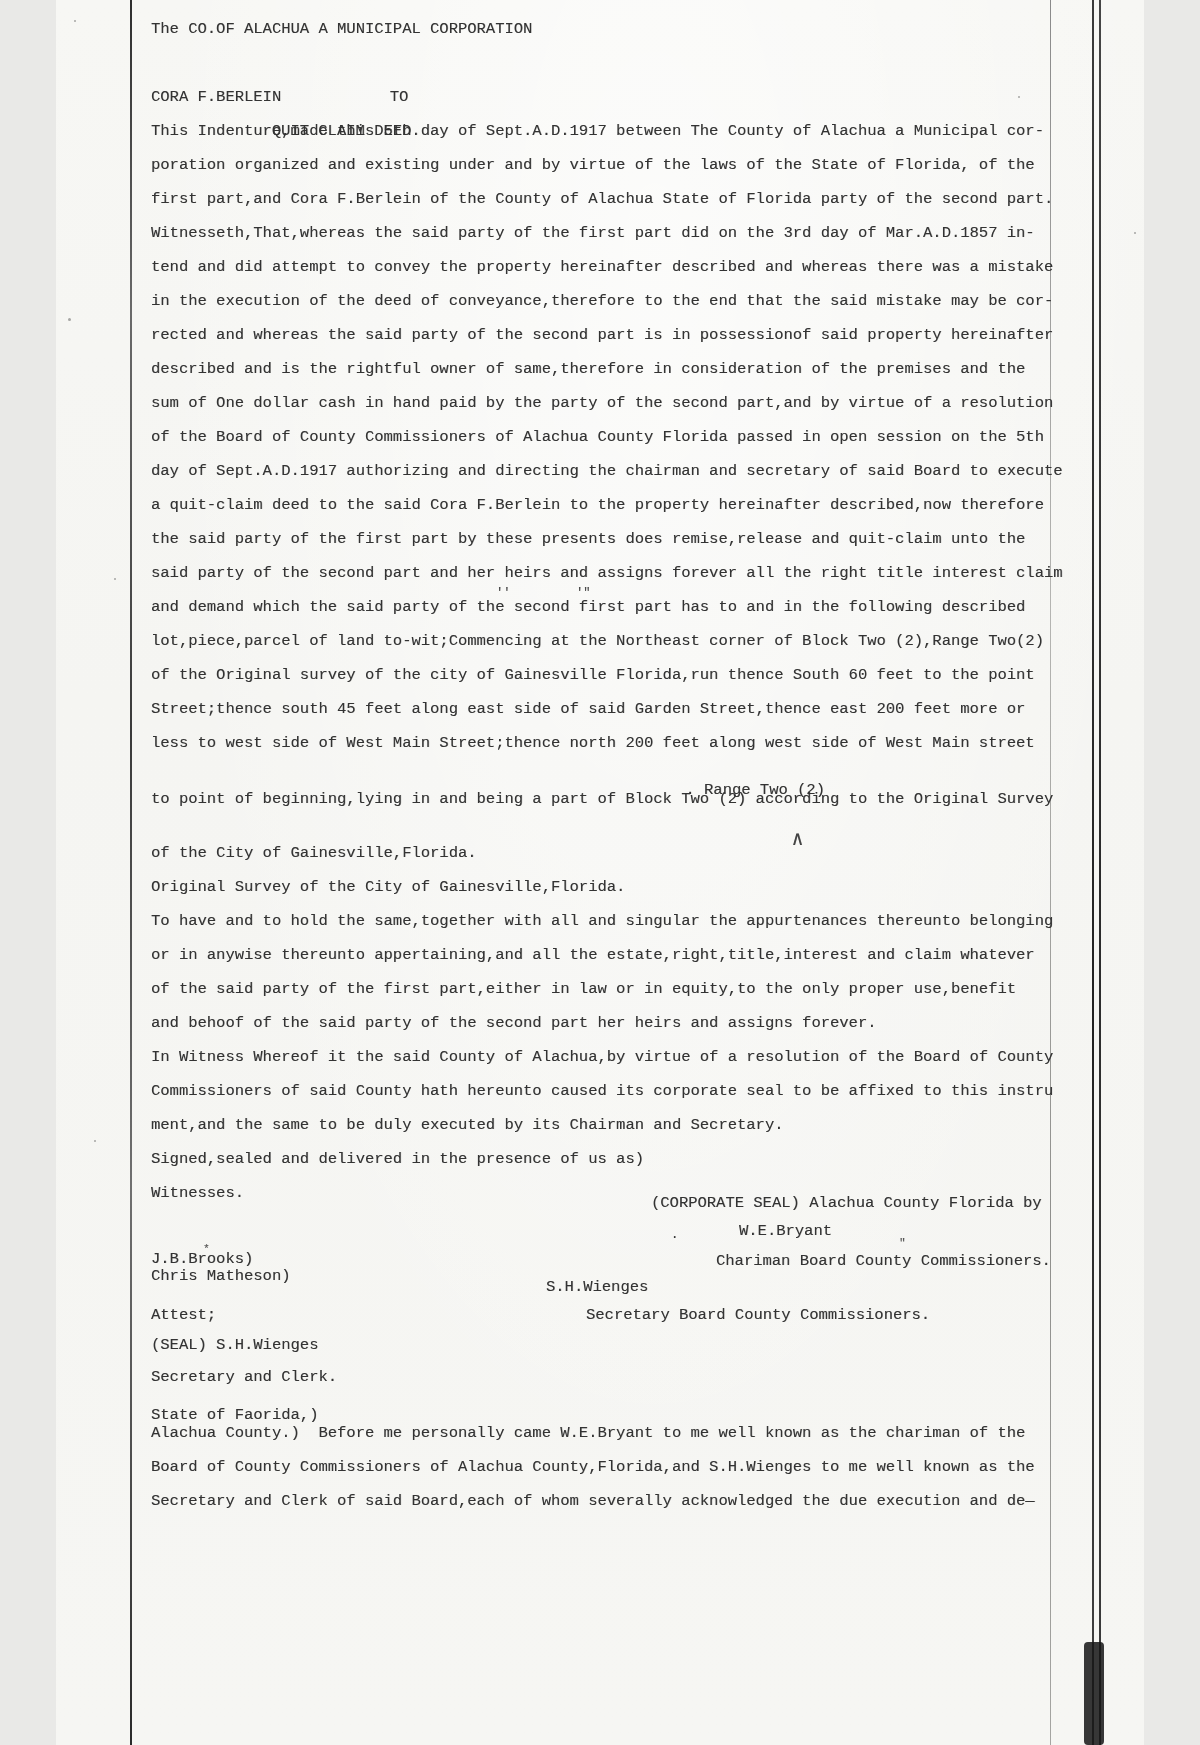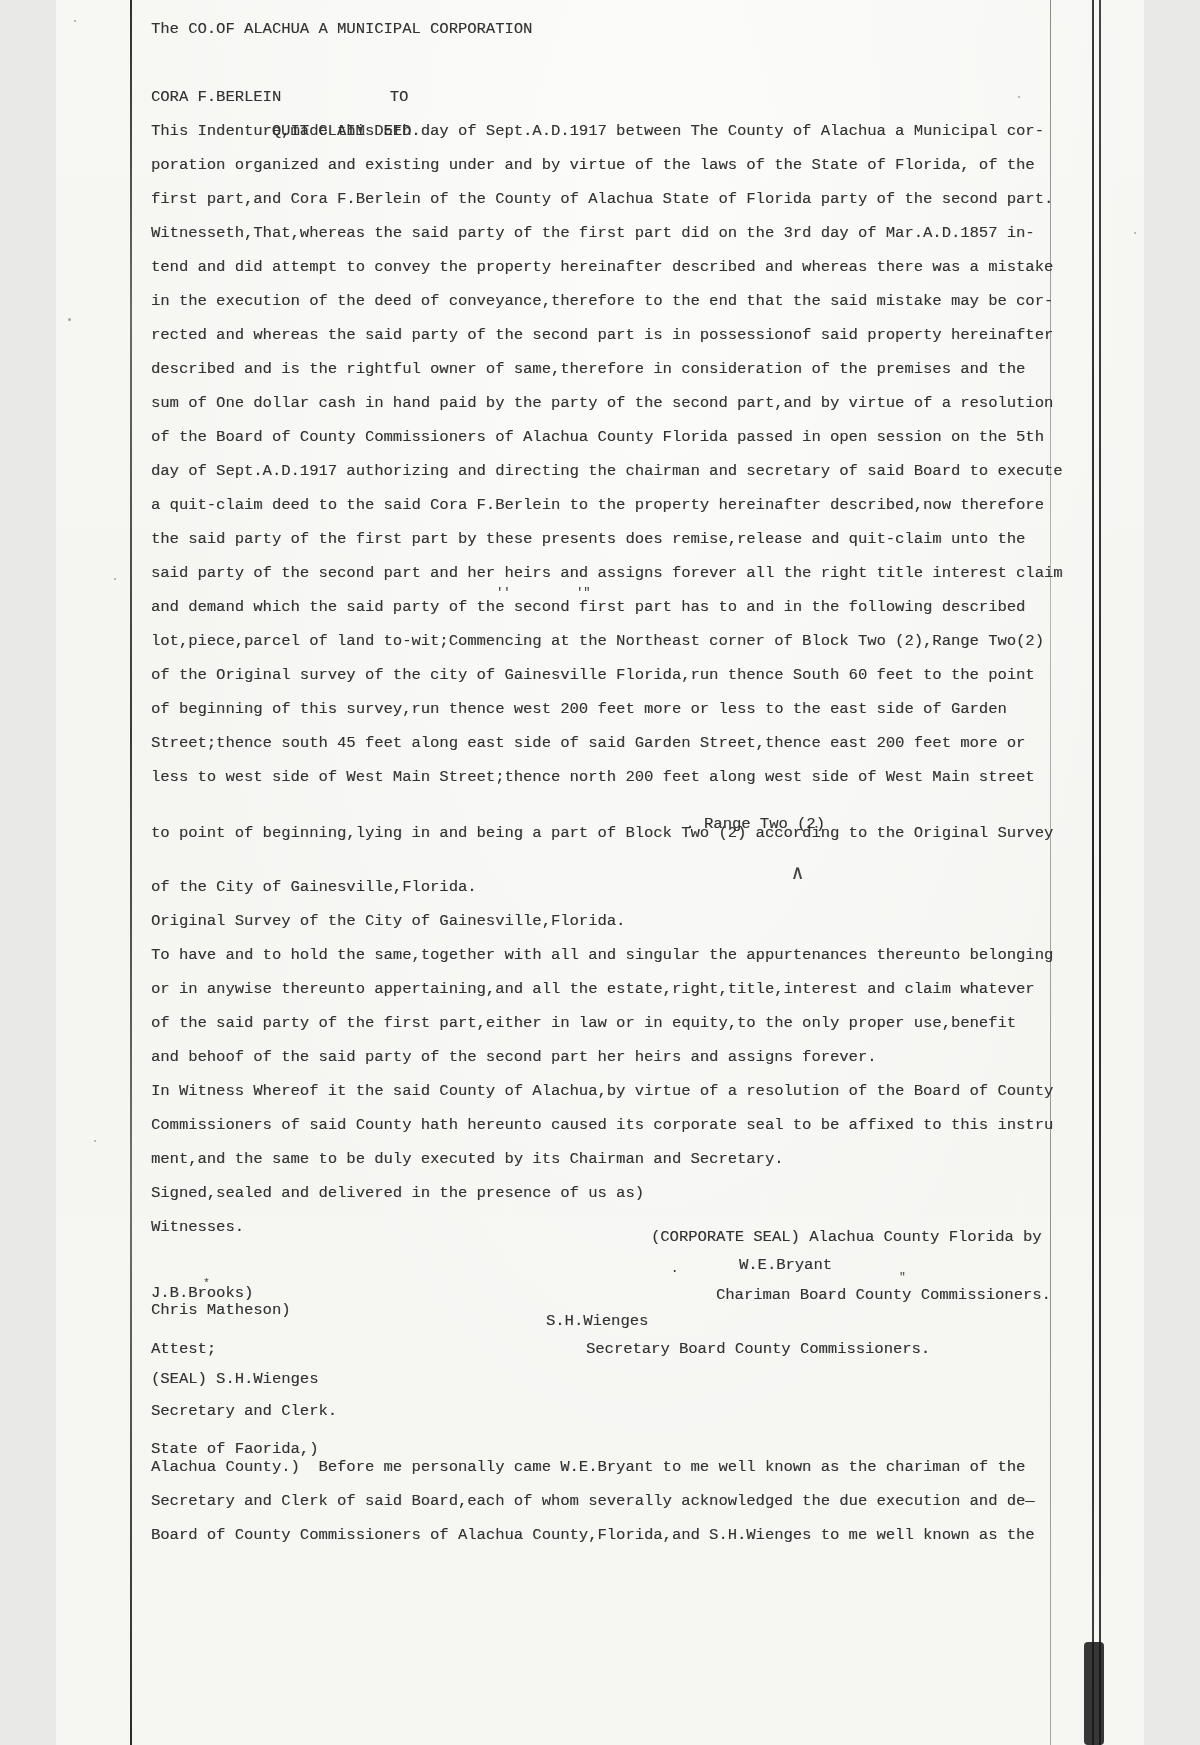--- a/index.html
+++ b/index.html
@@ -104,21 +104,20 @@
           <div class="line">described and is the rightful owner of same,therefore in consideration of the premises and the</div>
           <div class="line">sum of One dollar cash in hand paid by the party of the second part,and by virtue of a resolution</div>
           <div class="line">of the Board of County Commissioners of Alachua County Florida passed in open session on the 5th</div>
           <div class="line">day of Sept.A.D.1917 authorizing and directing the chairman and secretary of said Board to execute</div>
           <div class="line">a quit-claim deed to the said Cora F.Berlein to the property hereinafter described,now therefore</div>
           <div class="line">the said party of the first part by these presents does remise,release and quit-claim unto the</div>
           <div class="line">said party of the second part and her heirs and assigns forever all the right title interest claim</div>
           <div class="line">and demand which the said party of the second first part has to and in the following described</div>
           <div class="line">lot,piece,parcel of land to-wit;Commencing at the Northeast corner of Block Two (2),Range Two(2)</div>
           <div class="line">of the Original survey of the city of Gainesville Florida,run thence South 60 feet to the point</div>
-          <div class="line">of beginning of this survey,run thence west 200 feet more or less to the east side of Garden</div>
           <div class="line">Street;thence south 45 feet along east side of said Garden Street,thence east 200 feet more or</div>
           <div class="line">less to west side of West Main Street;thence north 200 feet along west side of West Main street</div>
         </div>
 
       <div class="interline">
         <span>. Range Two (2)</span>
       </div>
       <div class="line">to point of beginning,lying in and being a part of Block Two (2) according to the Original Survey</div>
       <div class="caret-row">
         <span>∧</span>
@@ -159,18 +158,18 @@
       <span class="sig-wienges">S.H.Wienges</span>
       <span class="sig-attest">Attest;</span>
       <span class="sig-secboard">Secretary Board County Commissioners.</span>
       <span class="sig-sealwienges">(SEAL) S.H.Wienges</span>
       <span class="sig-secclerk">Secretary and Clerk.</span>
       <span class="sig-state">State of Faorida,)</span>
     </div>
 
     <div>
         <div class="line">Alachua County.)  Before me personally came W.E.Bryant to me well known as the chariman of the</div>
+        <div class="line">Board of County Commissioners of Alachua County,Florida,and S.H.Wienges to me well known as the</div>
         <div class="line">Secretary and Clerk of said Board,each of whom severally acknowledged the due execution and de—</div>
-        <div class="line">Board of County Commissioners of Alachua County,Florida,and S.H.Wienges to me well known as the</div>
       </div>
 
   </div>
 </div>
 
 </body></html>

